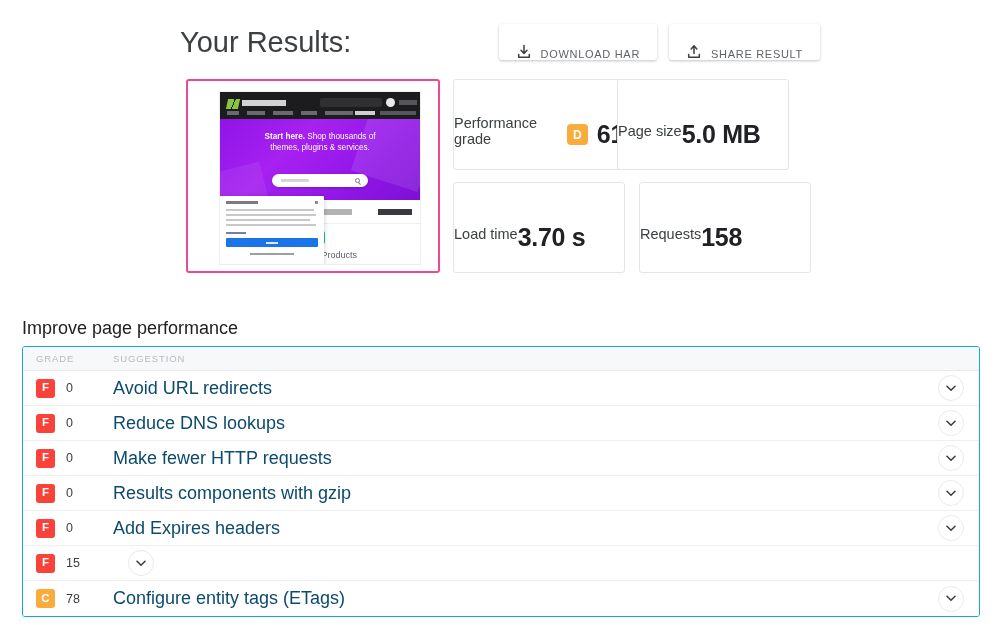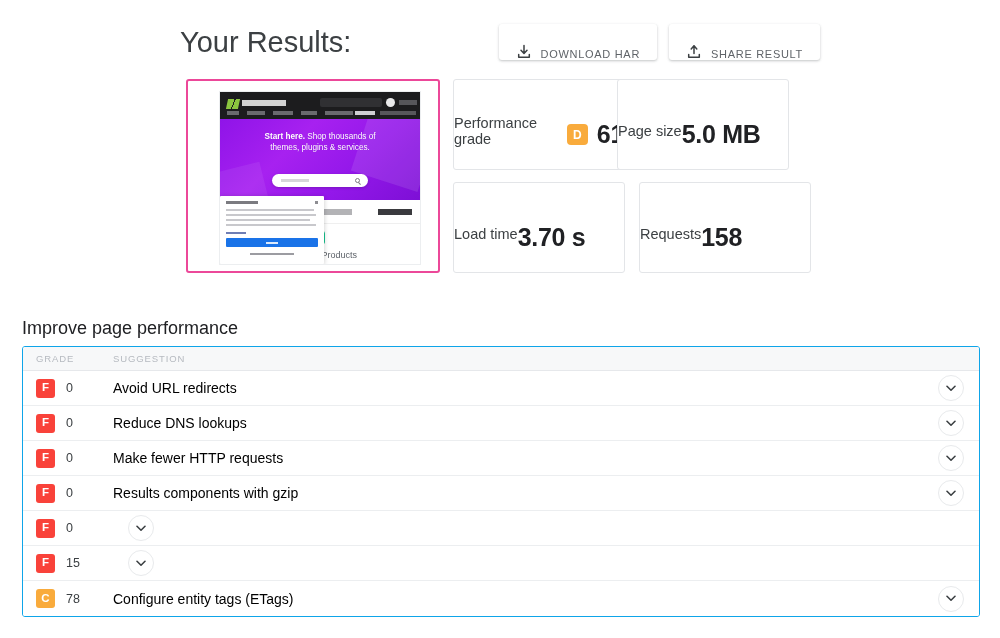--- a/index.html
+++ b/index.html
@@ -261,21 +261,21 @@
   .cell-grade {
     width: 90px; padding-left: 13px;
     display: flex; align-items: center; gap: 11px;
   }
   .grade-badge {
     display: inline-flex; align-items: center; justify-content: center;
     width: 19px; height: 19px; border-radius: 3px;
     font-size: 11.5px; font-weight: 700; color: #fff; line-height: 1;
   }
   .grade-score { font-size: 12.5px; color: #3c4043; }
-  .cell-sugg { flex: 1; font-size: 14px; color: #000000; }
+  .cell-sugg { flex: 1; font-size: 18px; color: #0c4a6e; }
   .cell-chev {
     width: 56px; display: flex; align-items: center; justify-content: center;
   }
   .chev-btn {
     width: 26px; height: 26px; border-radius: 50%;
     border: 1px solid #e8eaec;
     background: #fff;
     display: flex; align-items: center; justify-content: center;
     cursor: pointer; padding: 0;
   }
@@ -460,20 +460,21 @@
                 <path d="M1 1.3 L5 5.2 L9 1.3" stroke="#3c4043" stroke-width="1.6" fill="none" stroke-linecap="round" stroke-linejoin="round"></path>
               </svg>
             </button>
           </div>
         </div>
         <div class="trow">
           <div class="cell-grade">
             <span class="grade-badge" style="background: rgb(249, 66, 58);">F</span>
             <span class="grade-score">0</span>
           </div>
+          <div class="cell-sugg">Add Expires headers</div>
           <div class="cell-chev">
             <button class="chev-btn">
               <svg width="10" height="7" viewBox="0 0 10 7">
                 <path d="M1 1.3 L5 5.2 L9 1.3" stroke="#3c4043" stroke-width="1.6" fill="none" stroke-linecap="round" stroke-linejoin="round"></path>
               </svg>
             </button>
           </div>
         </div>
         <div class="trow">
           <div class="cell-grade">

